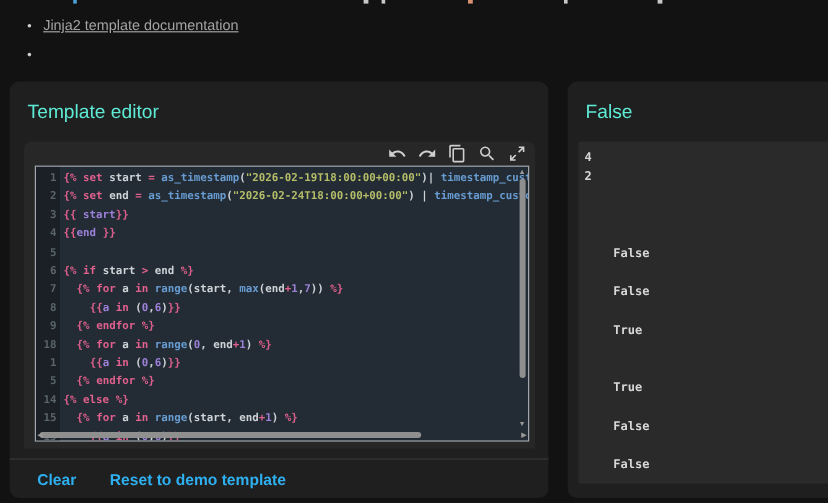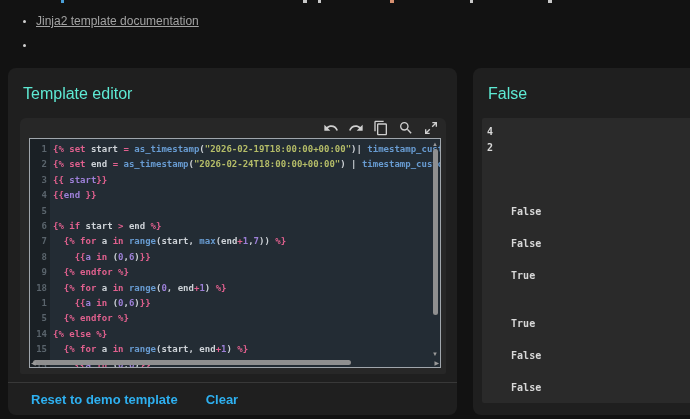--- a/index.html
+++ b/index.html
@@ -139,22 +139,22 @@
       <div id="cm-vthumb"></div>
       <div id="cm-hthumb"></div>
       <span class="cm-arr" id="arr-up">▲</span>
       <span class="cm-arr" id="arr-down">▼</span>
       <span class="cm-arr" id="arr-left">◀</span>
       <span class="cm-arr" id="arr-right">▶</span>
     </div>
   </div>
 
   <div id="editor-footer">
+    <button class="text-btn">Clear</button>
     <button class="text-btn">Reset to demo template</button>
-    <button class="text-btn">Clear</button>
   </div>
 </div>
 
 <div class="card" id="result-card">
   <div class="card-title">False</div>
   <pre id="result-output">4
 2
 
 
 

